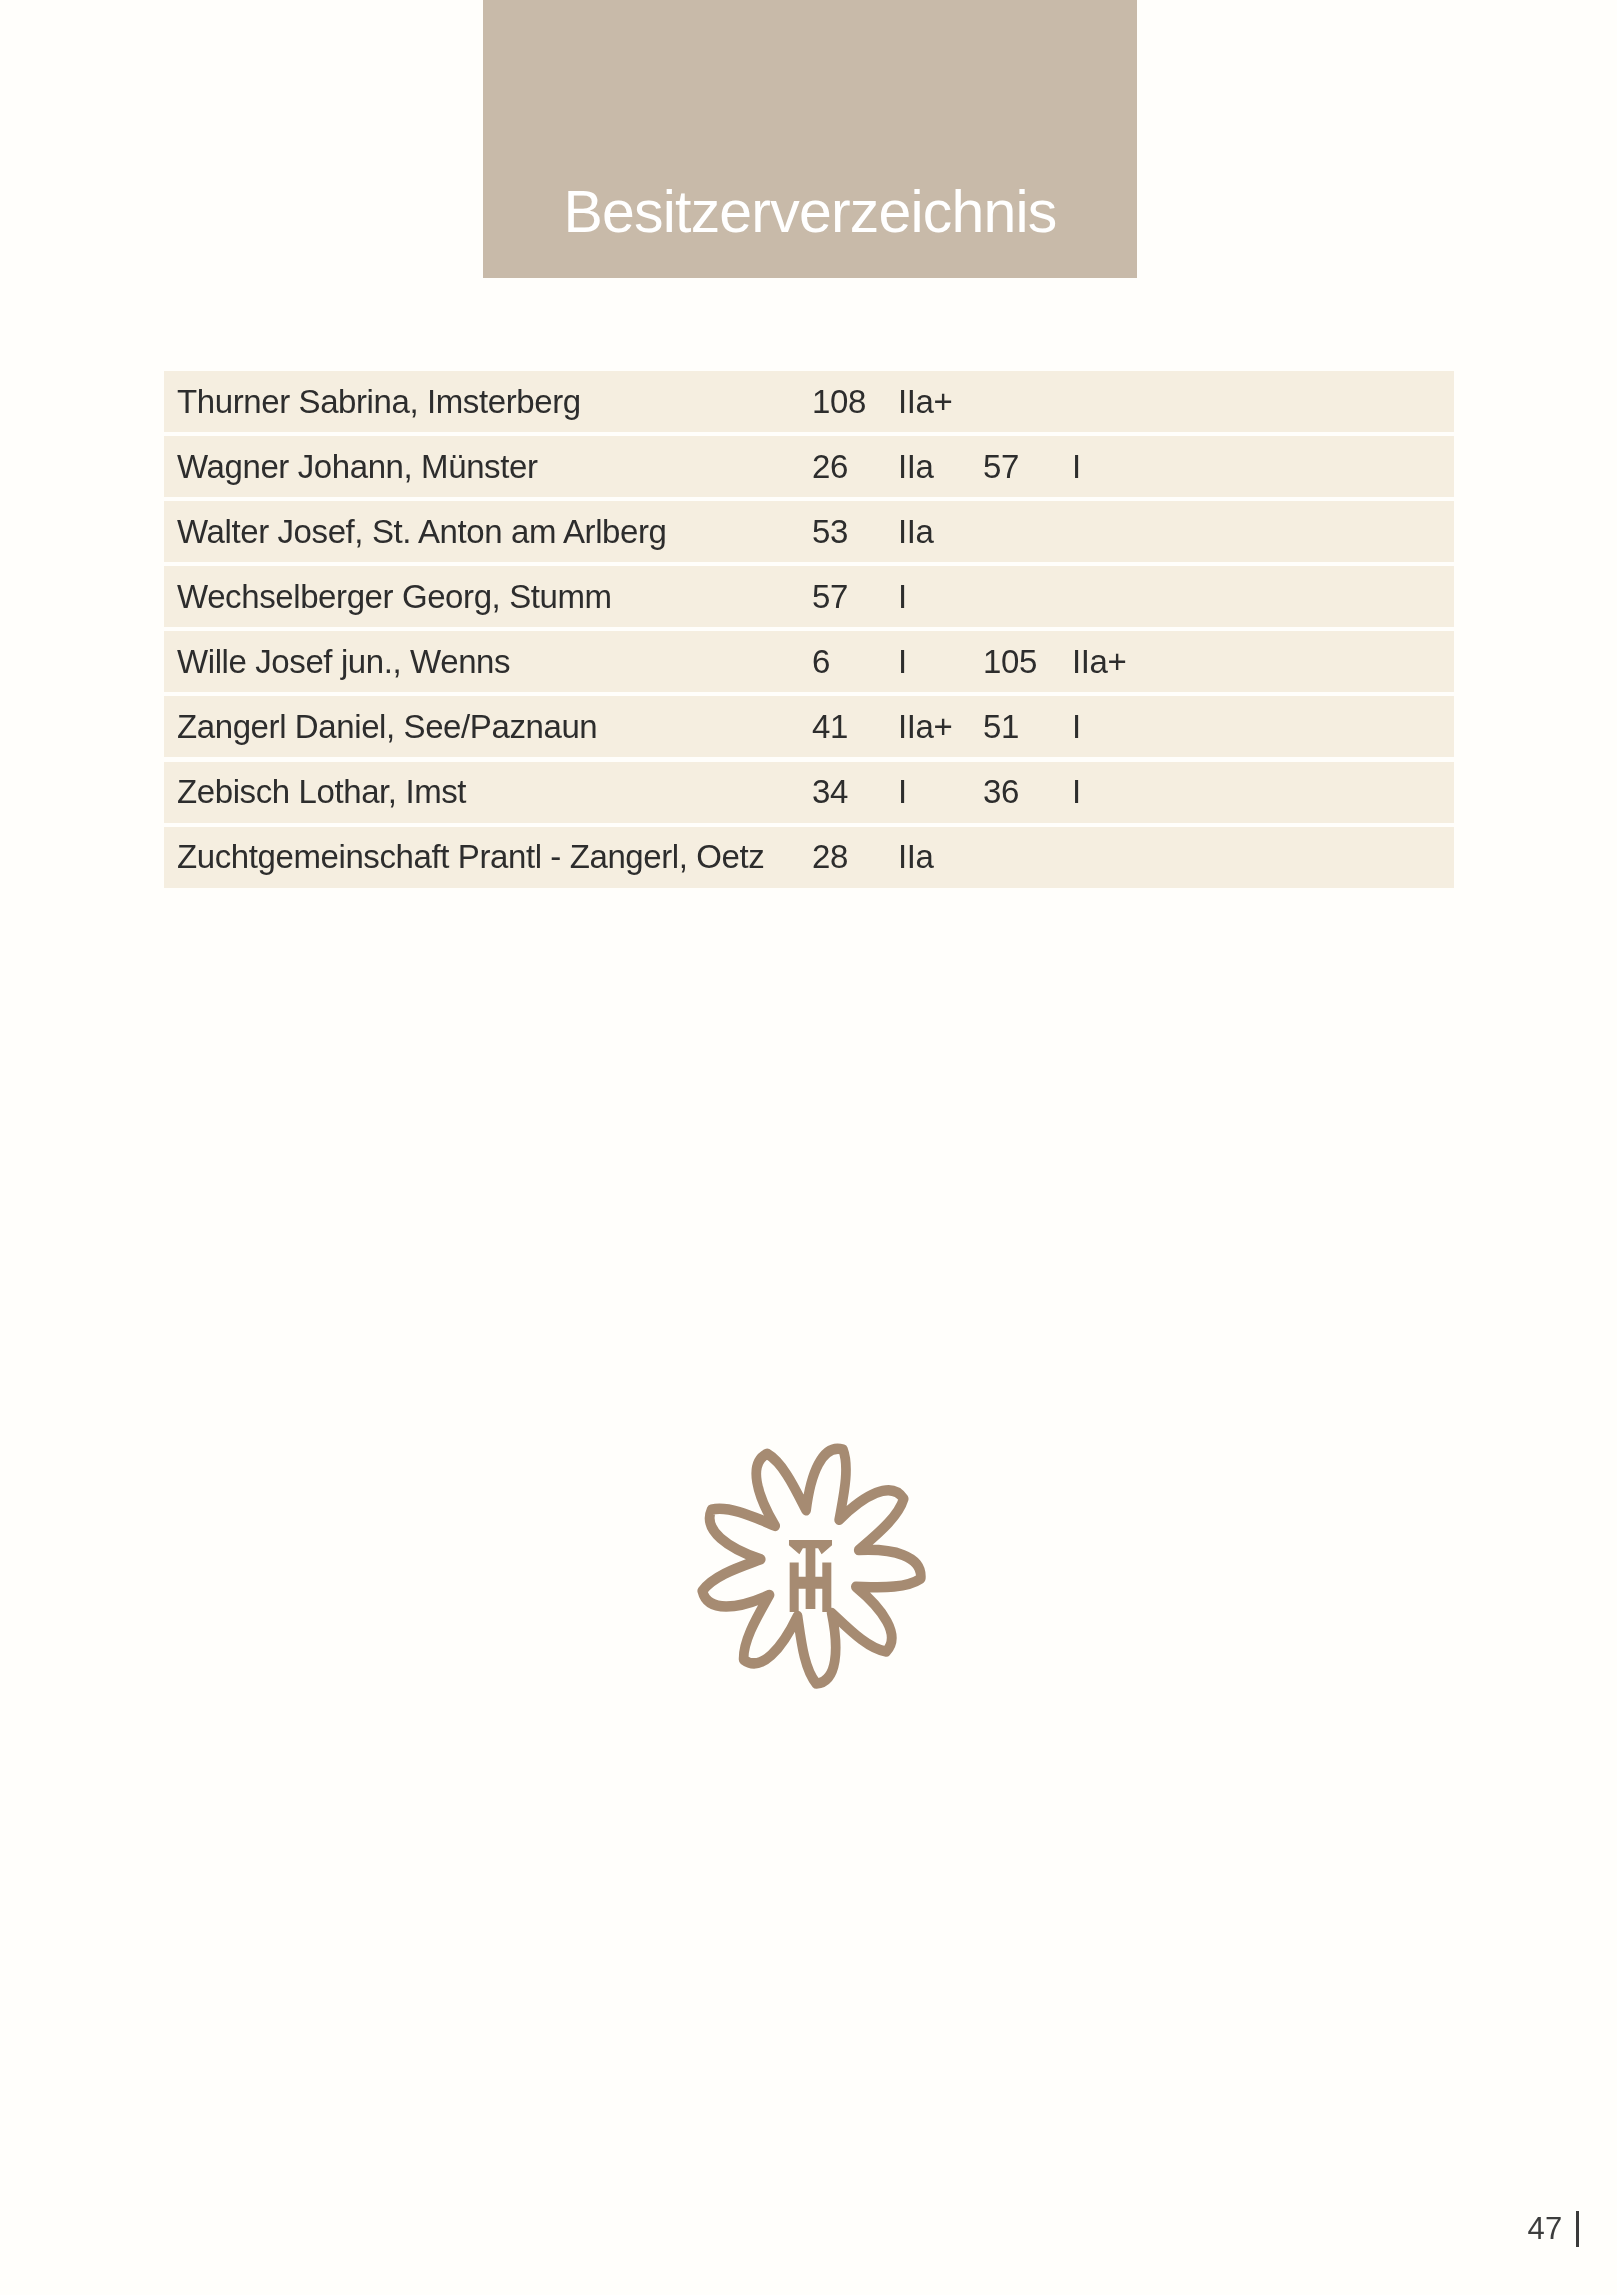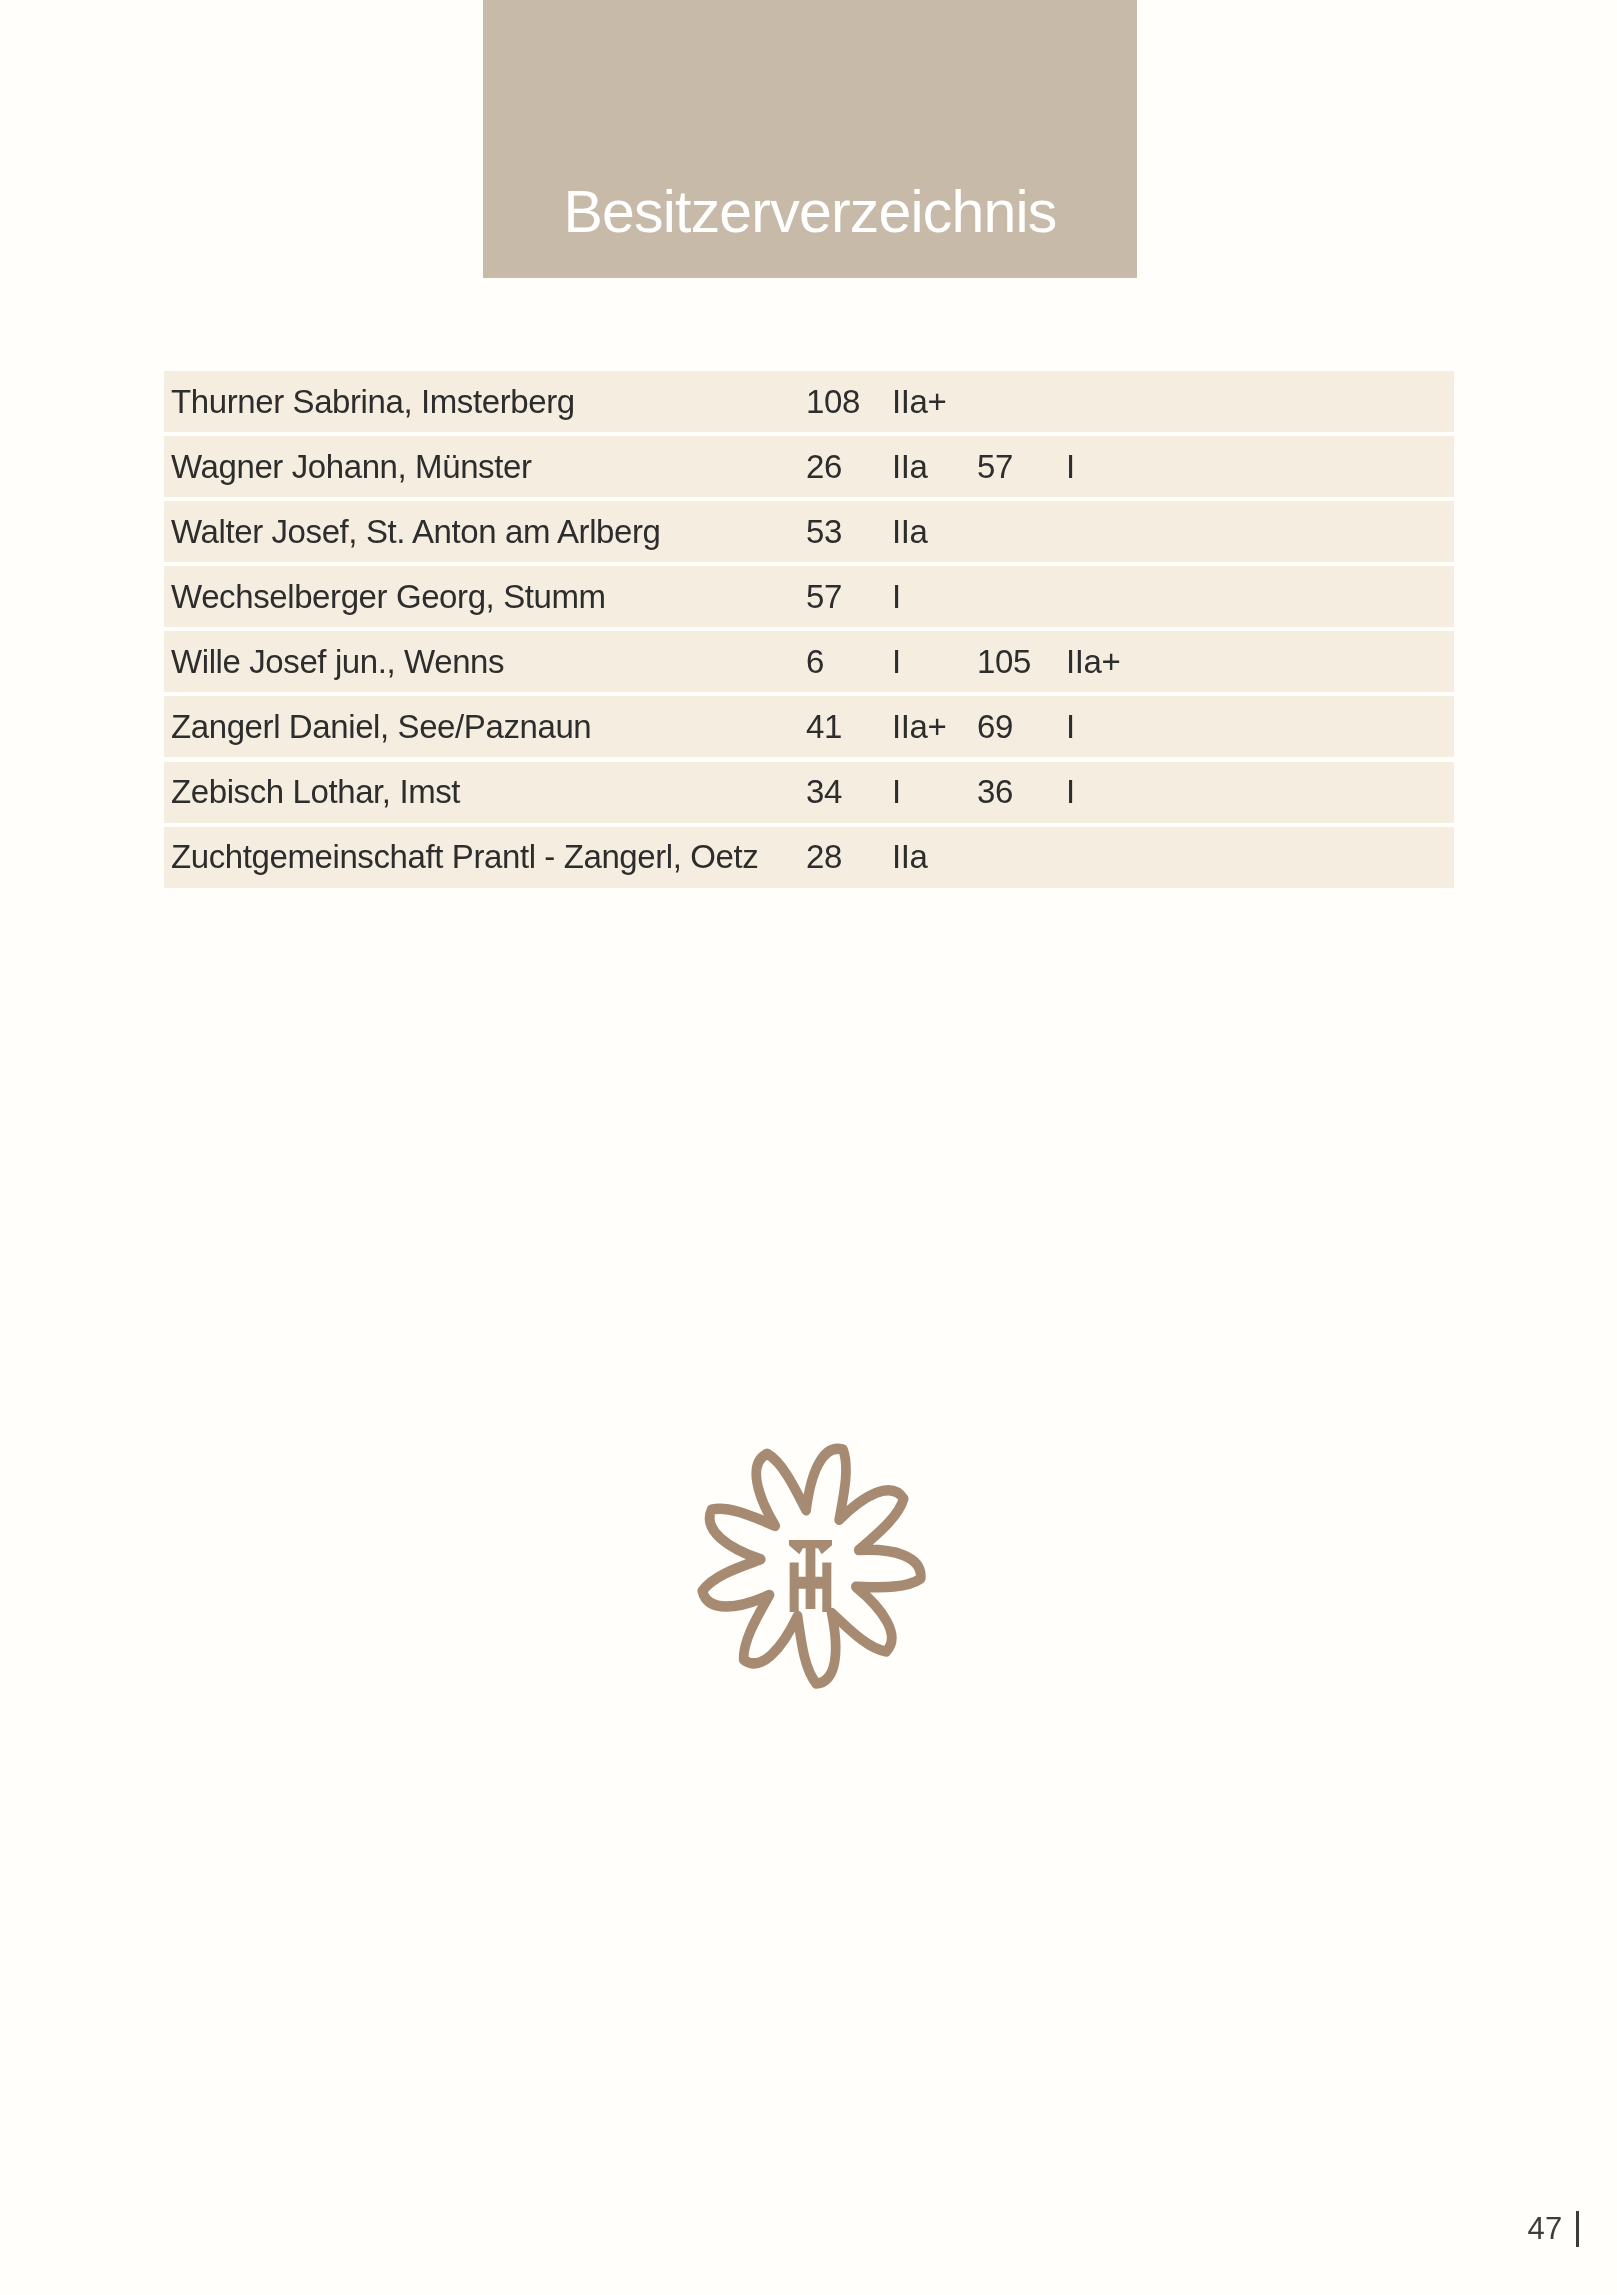--- a/index.html
+++ b/index.html
@@ -44,21 +44,21 @@
     left:164px; top:371px;
     width:1290px;
   }
   .owner-row{
     height:61px;
     margin-bottom:4.1px;
     background:var(--row-bg);
     display:grid;
     grid-template-columns:635px 86px 85px 89px 1fr;
     align-items:center;
-    padding-left:7px;
+    padding-left:13px;
     font-size:33px;
     letter-spacing:-0.4px;
     color:var(--text);
   }
   .owner-row .cell{white-space:nowrap;}
 
   
   .logo-wrap{
     position:absolute;
     left:689px; top:1433px;
@@ -125,21 +125,21 @@
     <div class="cell">Wille Josef jun., Wenns</div>
     <div class="cell">6</div>
     <div class="cell">I</div>
     <div class="cell">105</div>
     <div class="cell">IIa+</div>
   </div>
   <div class="owner-row">
     <div class="cell">Zangerl Daniel, See/Paznaun</div>
     <div class="cell">41</div>
     <div class="cell">IIa+</div>
-    <div class="cell">69</div>
+    <div class="cell">51</div>
     <div class="cell">I</div>
   </div>
   <div class="owner-row">
     <div class="cell">Zebisch Lothar, Imst</div>
     <div class="cell">34</div>
     <div class="cell">I</div>
     <div class="cell">36</div>
     <div class="cell">I</div>
   </div>
   <div class="owner-row">

